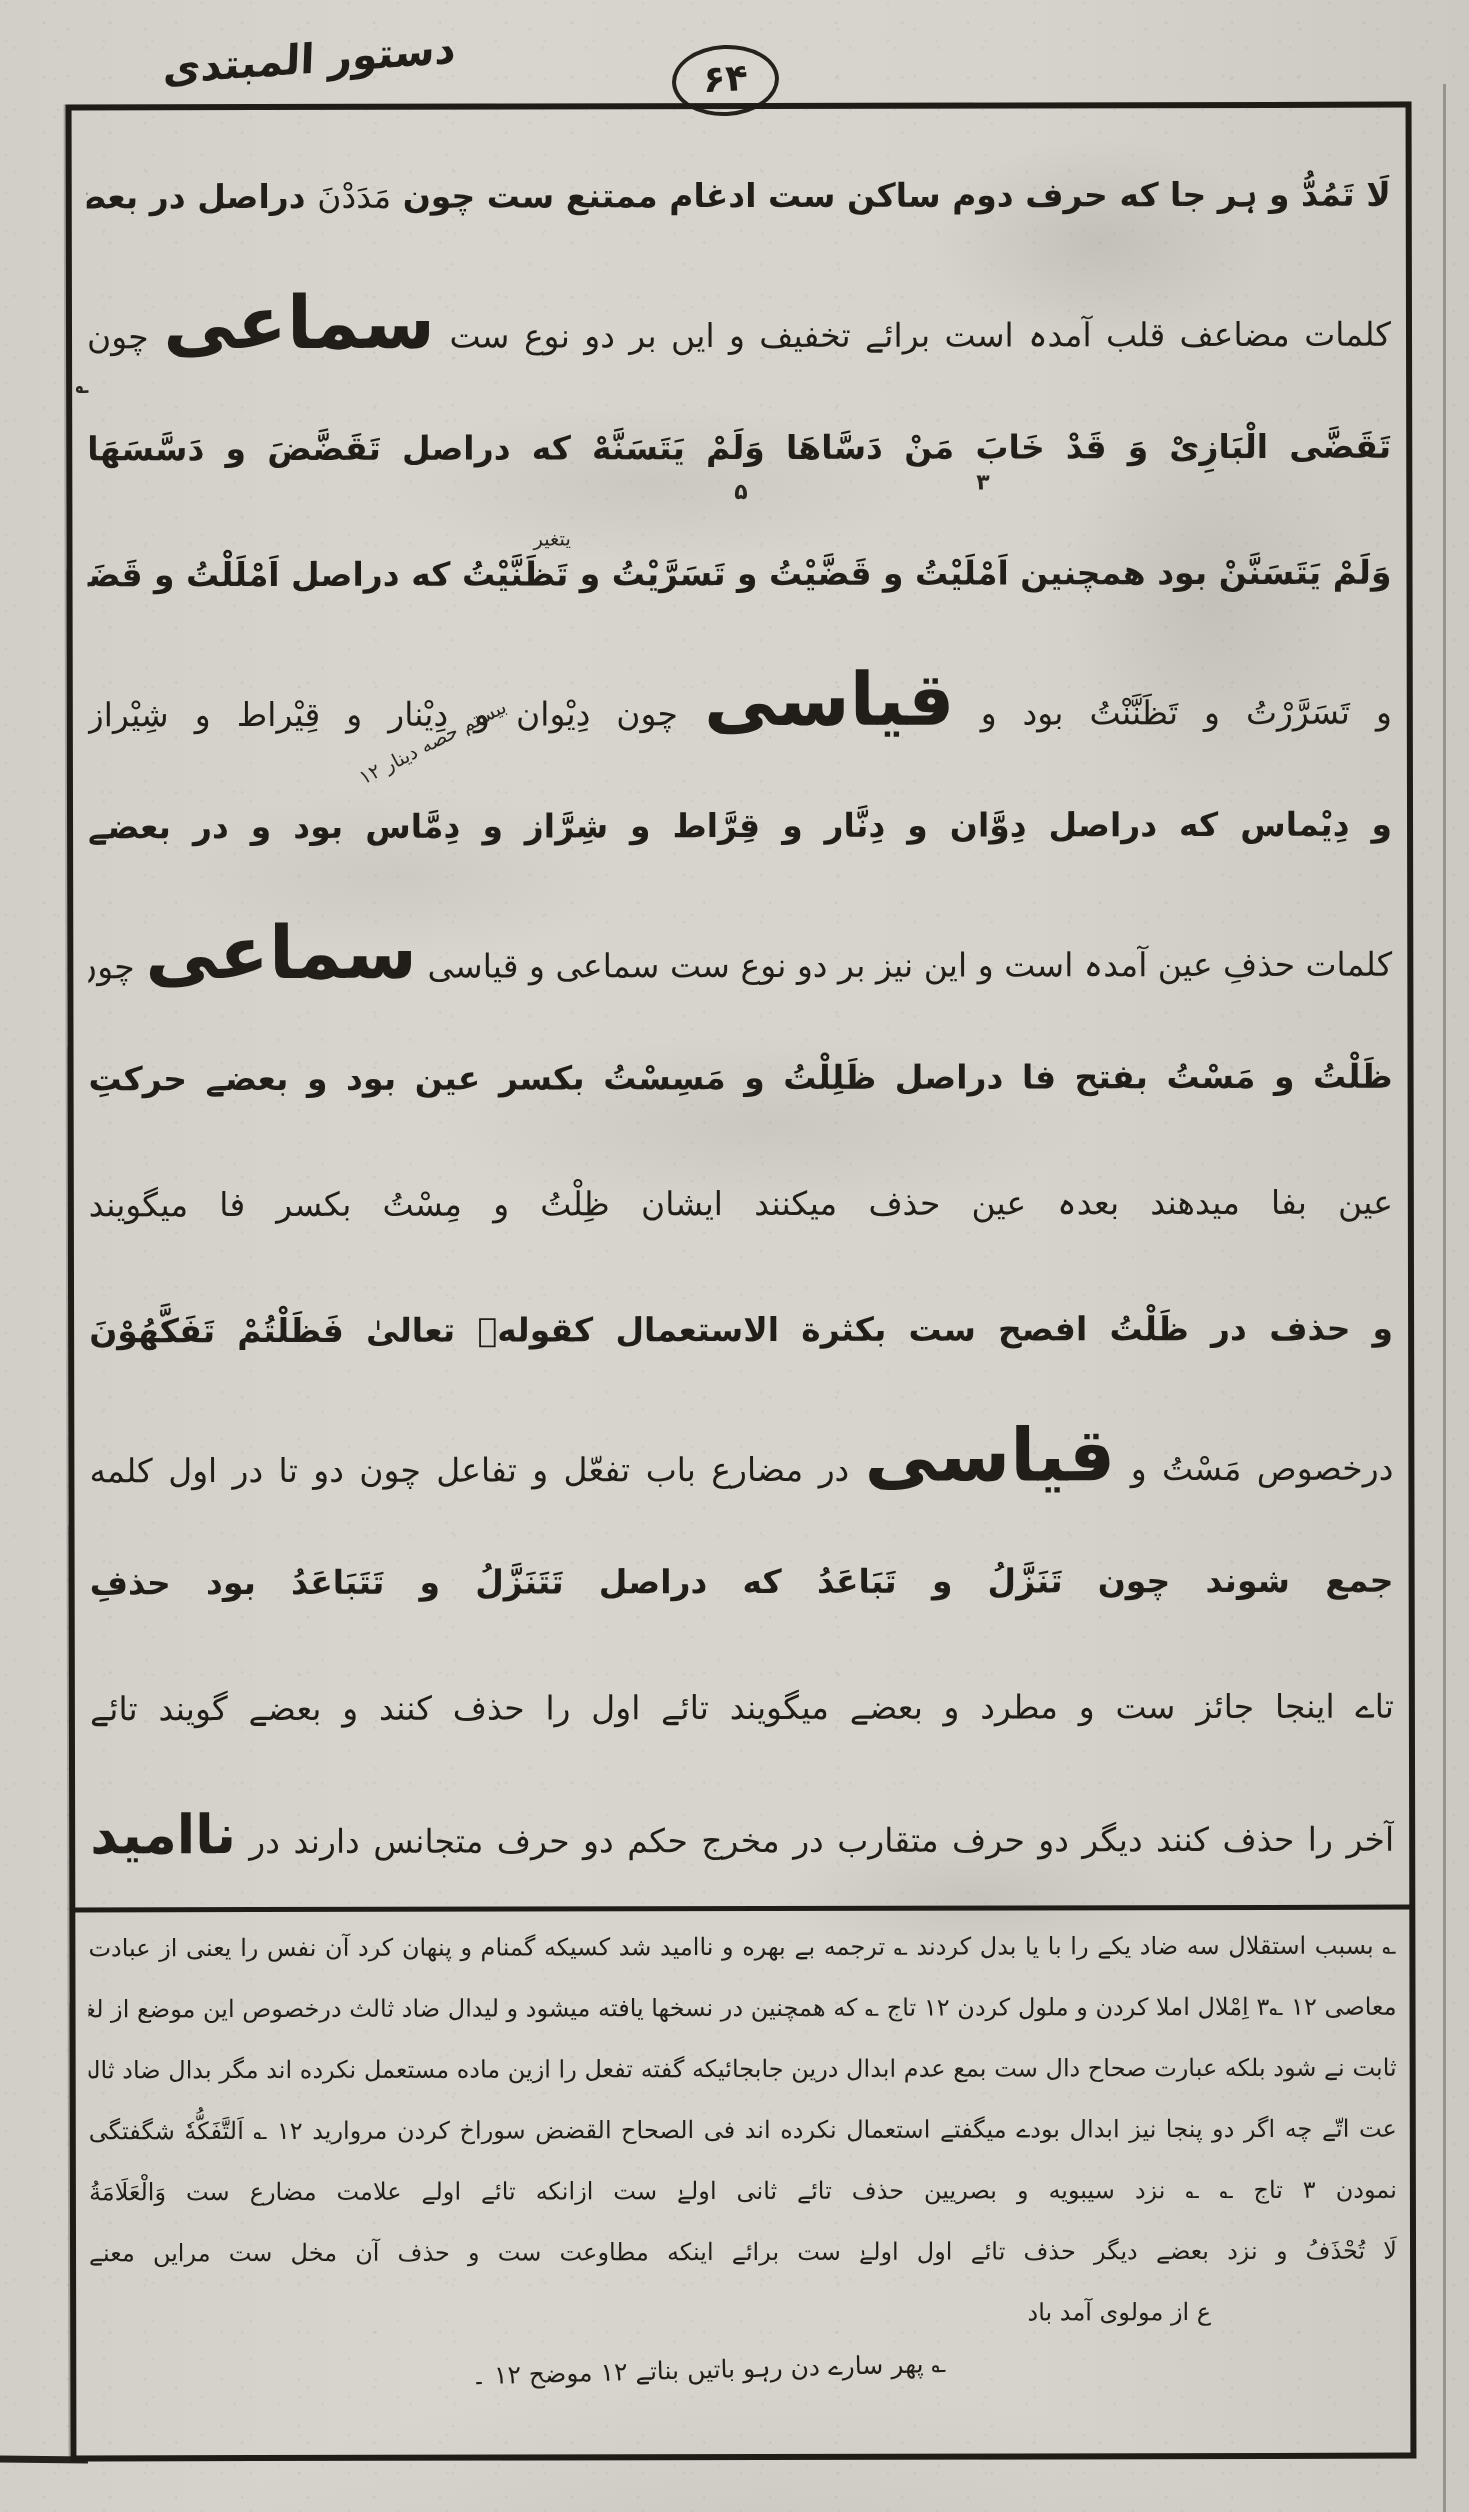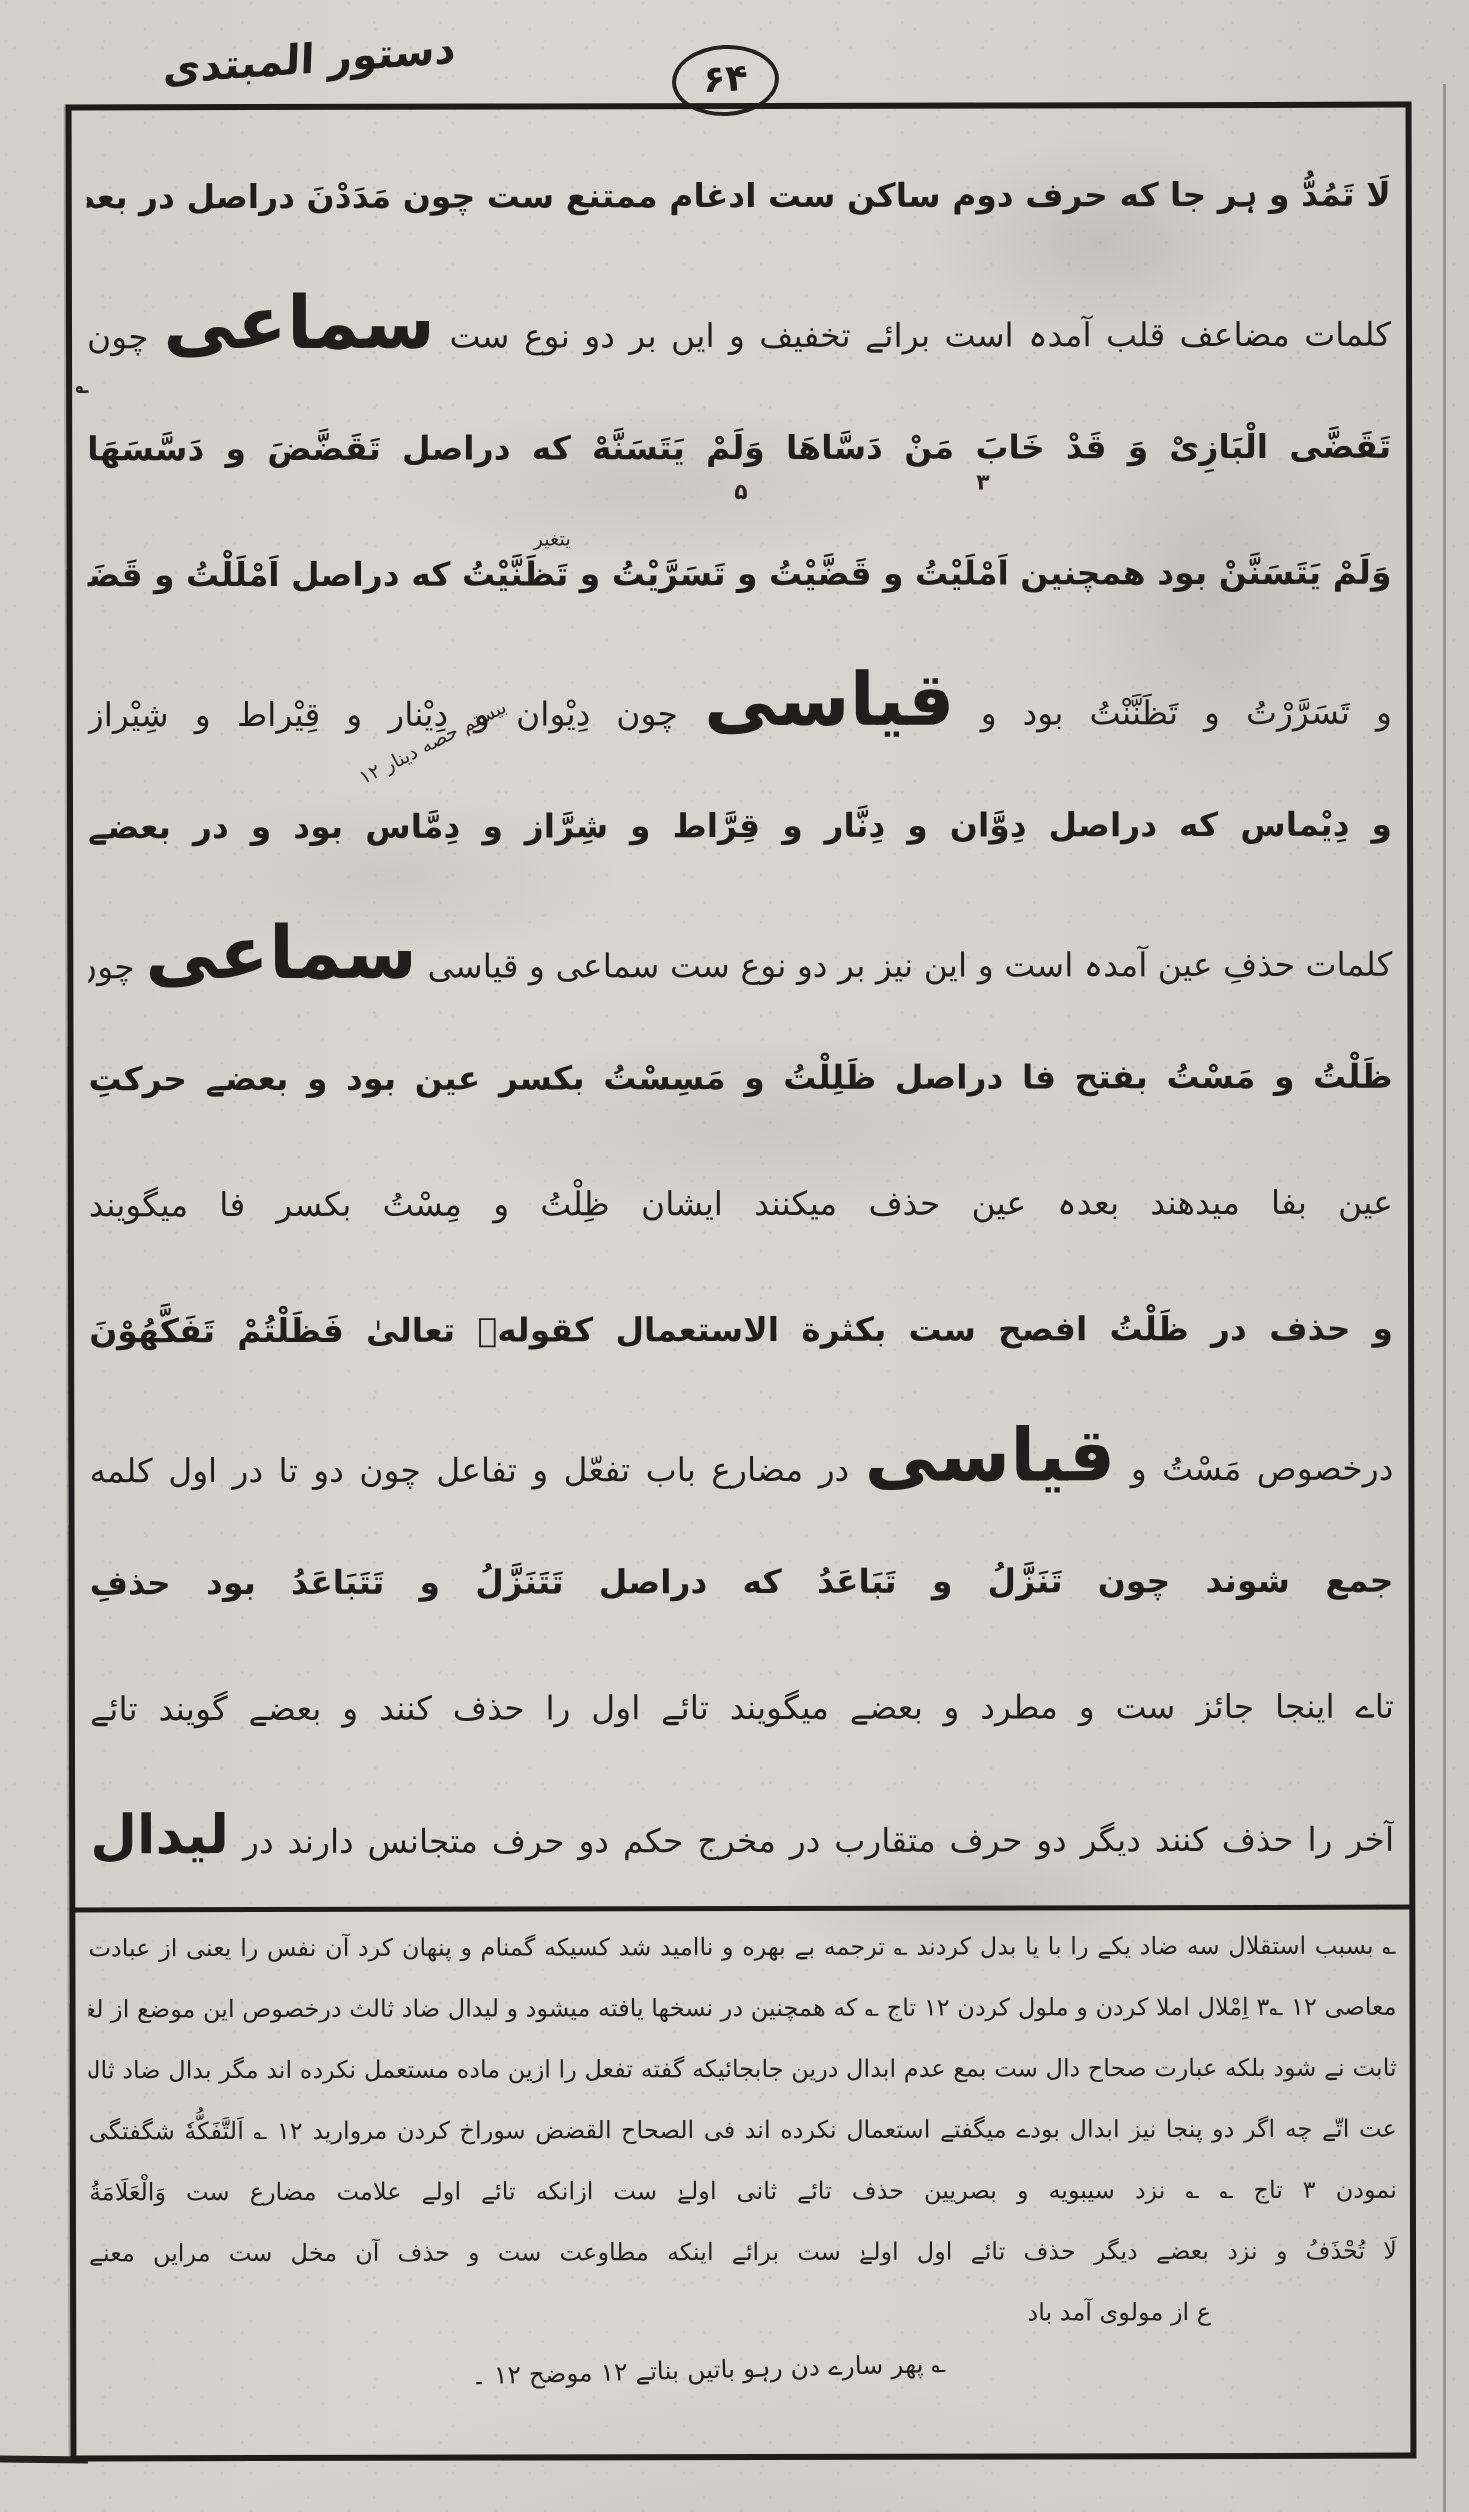--- a/index.html
+++ b/index.html
@@ -62,21 +62,21 @@
   .bline{
     direction:rtl;
     height:126px;line-height:126px;
     font-size:33px;
     text-align:justify;text-align-last:justify;
     white-space:nowrap;overflow:hidden;
   }
   .heavy{font-weight:bold;}
   .xl{font-size:73px;font-weight:bold;letter-spacing:1.9px;}
   .lg{font-size:54px;font-weight:bold;}
-  .emph{font-weight:bold;}
+  .emph{font-weight:normal;}
 
   .interlinear{position:absolute;font-size:19.5px;color:#2a261f;line-height:1;}
   .gloss-rot{transform:rotate(-27deg);}
   .refmark{position:absolute;font-size:22px;font-weight:bold;color:#2a261f;}
 
   .foot-divider{position:absolute;left:-3.7px;right:-3.7px;top:1797px;height:4.7px;background:#1f1c17;}
 
   .footnotes{position:absolute;top:1808px;left:13px;right:13px;}
   .fline{
     direction:rtl;height:61px;line-height:61px;font-size:24px;
@@ -116,21 +116,21 @@
         <div class="bline heavy"><span>وَلَمْ یَتَسَنَّنْ بود همچنین اَمْلَیْتُ و قَضَّیْتُ و تَسَرَّیْتُ و تَظَنَّیْتُ که دراصل اَمْلَلْتُ و قَضَضْتُ</span></div>
         <div class="bline"><span>و تَسَرَّرْتُ و تَظَنَّنْتُ بود و </span><span class="xl">قیاسی</span><span> چون دِیْوان و دِیْنار و قِیْراط و شِیْراز</span></div>
         <div class="bline heavy"><span>و دِیْماس که دراصل دِوَّان و دِنَّار و قِرَّاط و شِرَّاز و دِمَّاس بود و در بعضے</span></div>
         <div class="bline"><span>کلمات حذفِ عین آمدہ است و این نیز بر دو نوع ست سماعی و قیاسی </span><span class="xl">سماعی</span><span> چون</span></div>
         <div class="bline heavy"><span>ظَلْتُ و مَسْتُ بفتح فا دراصل ظَلِلْتُ و مَسِسْتُ بکسر عین بود و بعضے حرکتِ</span></div>
         <div class="bline"><span>عین بفا میدهند بعدہ عین حذف میکنند ایشان ظِلْتُ و مِسْتُ بکسر فا میگویند</span></div>
         <div class="bline heavy"><span>و حذف در ظَلْتُ افصح ست بکثرة الاستعمال کقولهٖ تعالیٰ فَظَلْتُمْ تَفَکَّهُوْنَ</span></div>
         <div class="bline"><span>درخصوص مَسْتُ و </span><span class="xl">قیاسی</span><span> در مضارع باب تفعّل و تفاعل چون دو تا در اول کلمه</span></div>
         <div class="bline heavy"><span>جمع شوند چون تَنَزَّلُ و تَبَاعَدُ که دراصل تَتَنَزَّلُ و تَتَبَاعَدُ بود حذفِ</span></div>
         <div class="bline"><span>تاے اینجا جائز ست و مطرد و بعضے میگویند تائے اول را حذف کنند و بعضے گویند تائے</span></div>
-        <div class="bline"><span>آخر را حذف کنند دیگر دو حرف متقارب در مخرج حکم دو حرف متجانس دارند در </span><span class="lg">لیدال</span></div>
+        <div class="bline"><span>آخر را حذف کنند دیگر دو حرف متقارب در مخرج حکم دو حرف متجانس دارند در </span><span class="lg">ناامید</span></div>
       </div>
 
       <span class="refmark" style="left:3.7px;top:262px;">؎</span>
       <span class="interlinear" style="left:461px;top:420px;">یتغیر</span>
       <span class="refmark" style="left:662px;top:370px;">۵</span>
       <span class="refmark" style="left:904px;top:361px;">۳</span>
       <span class="interlinear gloss-rot" style="left:279px;top:623px;">بیستم حصه دینار ۱۲</span>
 
       <div class="foot-divider"></div>
 

